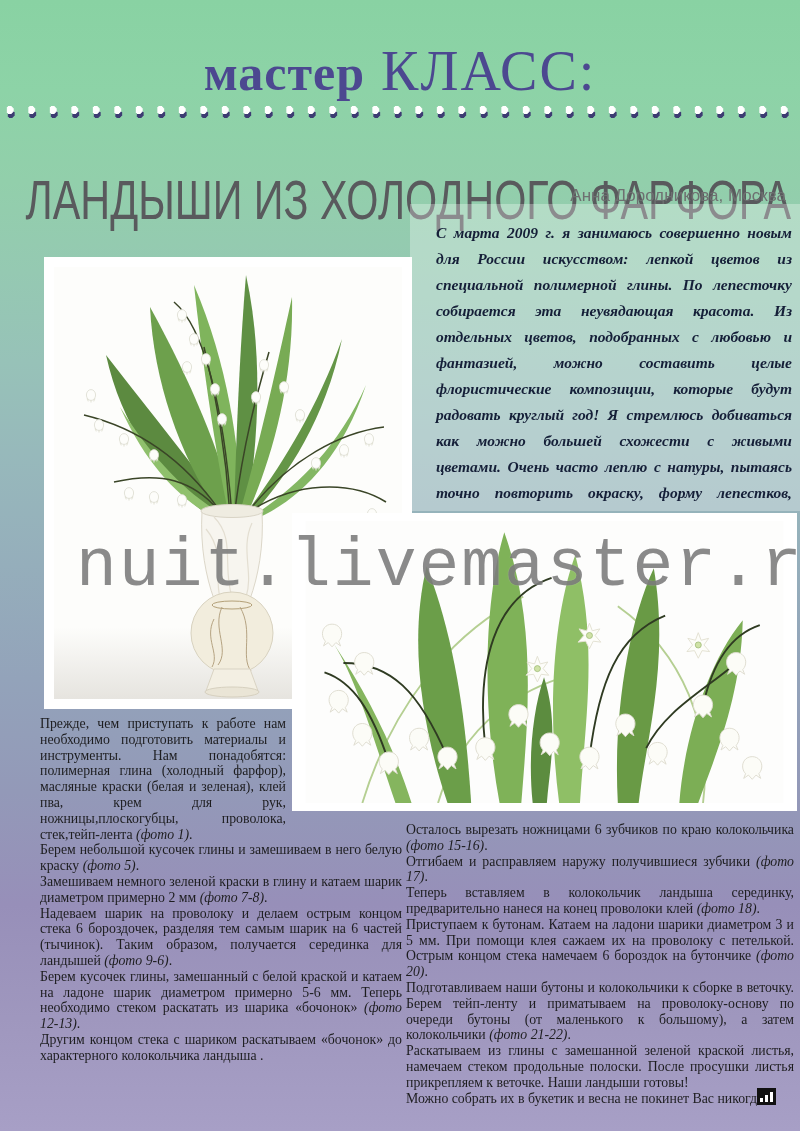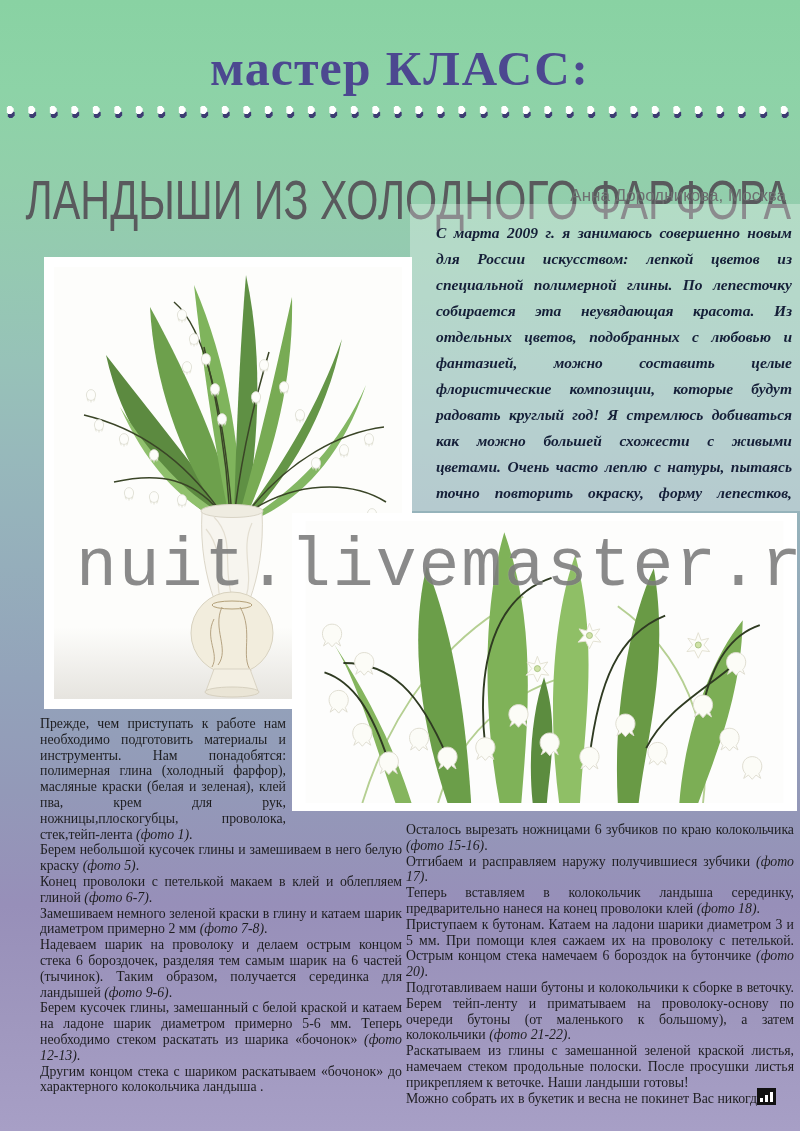--- a/index.html
+++ b/index.html
@@ -8,21 +8,21 @@
     background:linear-gradient(180deg,
       #89d2a3 0%, #8dd3a7 8%, #92cfab 16%, #95c9b2 24%, #97c2b8 32%,
       #97b9bb 40%, #95aebb 50%, #93a3ba 60%, #9399b8 70%, #978fb9 80%,
       #9f97be 90%, #a79fc6 100%);
     font-family:"Liberation Serif", serif;
   }
   
   .masthead{position:absolute;top:18px;left:0;width:800px;text-align:center;
     color:#4c4890;white-space:nowrap;}
   .masthead .small{font-size:50px;font-weight:bold;letter-spacing:1px;}
-  .masthead .big{font-size:49px;font-weight:bold;letter-spacing:2px;}
+  .masthead .big{font-size:56px;font-weight:normal;letter-spacing:2px;}
   .dots{position:absolute;top:102px;left:0;width:800px;height:22px;
     background-image:
       radial-gradient(ellipse 5px 6px at 10px 8px, #ffffff 68%, rgba(255,255,255,0) 72%),
       radial-gradient(ellipse 5px 6px at 11px 12px, #3d3c72 68%, rgba(61,60,114,0) 72%);
     background-size:21.5px 22px;background-repeat:repeat-x;}
   .subtitle{position:absolute;top:124px;left:-80px;width:960px;text-align:center;
     font-family:"Liberation Sans", sans-serif;font-weight:normal;
     font-size:53px;color:#595a5d;letter-spacing:0px;
     transform:scale(0.78,1.04);transform-origin:50% 0;white-space:nowrap;}
   .byline{position:absolute;top:186px;left:0;width:766px;text-align:right;
@@ -202,21 +202,20 @@
         <use href="#st" x="415" y="130"></use>
     </svg>
   </figure>
 
   <div class="watermark">nuit.livemaster.ru</div>
 
   <div class="col col-left">
     <div class="wrap-spacer"></div>
   <p>Прежде, чем приступать к работе нам необходимо подготовить материалы и инструменты. Нам понадобятся: полимерная глина (холодный фарфор), масляные краски (белая и зеленая), клей пва, крем для рук, ножницы,плоскогубцы, проволока, стек,тейп-лента <i>(фото 1)</i>.</p>
       <p>Берем небольшой кусочек глины и замешиваем в него белую краску <i>(фото 5)</i>.</p>
-      <p>Конец проволоки с петелькой макаем в клей и облепляем глиной <i>(фото 6-7)</i>.</p>
       <p>Замешиваем немного зеленой краски в глину и катаем шарик диаметром примерно 2 мм <i>(фото 7-8)</i>.</p>
       <p>Надеваем шарик на проволоку и делаем острым концом стека 6 бороздочек, разделяя тем самым шарик на 6 частей (тычинок). Таким образом, получается серединка для ландышей <i>(фото 9-6)</i>.</p>
       <p>Берем кусочек глины, замешанный с белой краской и катаем на ладоне шарик диаметром примерно 5-6 мм. Теперь необходимо стеком раскатать из шарика «бочонок» <i>(фото 12-13)</i>.</p>
       <p>Другим концом стека с шариком раскатываем «бочонок» до характерного колокольчика ландыша .</p>
     </div>
   <div class="col col-right">
       <p>Осталось вырезать ножницами 6 зубчиков по краю колокольчика <i>(фото 15-16)</i>.</p>
       <p>Отгибаем и расправляем наружу получившиеся зубчики <i>(фото 17)</i>.</p>
       <p>Теперь вставляем в колокольчик ландыша серединку, предварительно нанеся на конец проволоки клей <i>(фото 18)</i>.</p>
       <p>Приступаем к бутонам. Катаем на ладони шарики диаметром 3 и 5 мм. При помощи клея сажаем их на проволоку с петелькой. Острым концом стека намечаем 6 бороздок на бутончике <i>(фото 20)</i>.</p>

